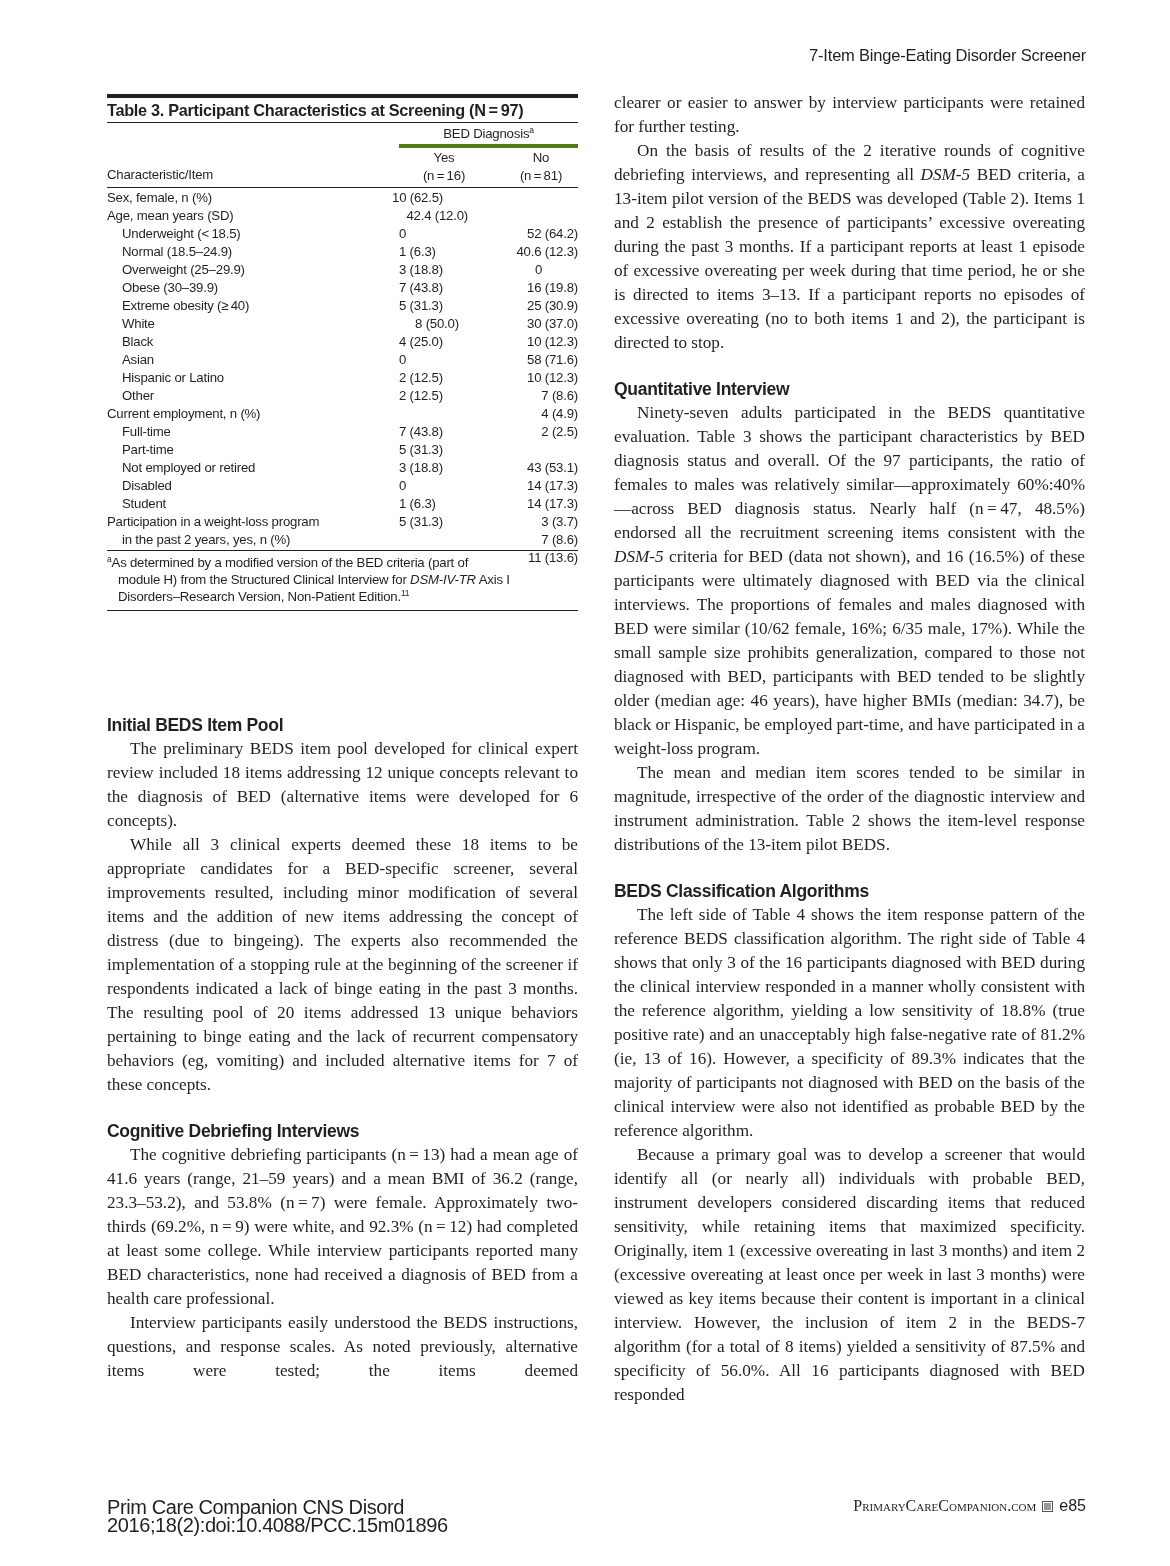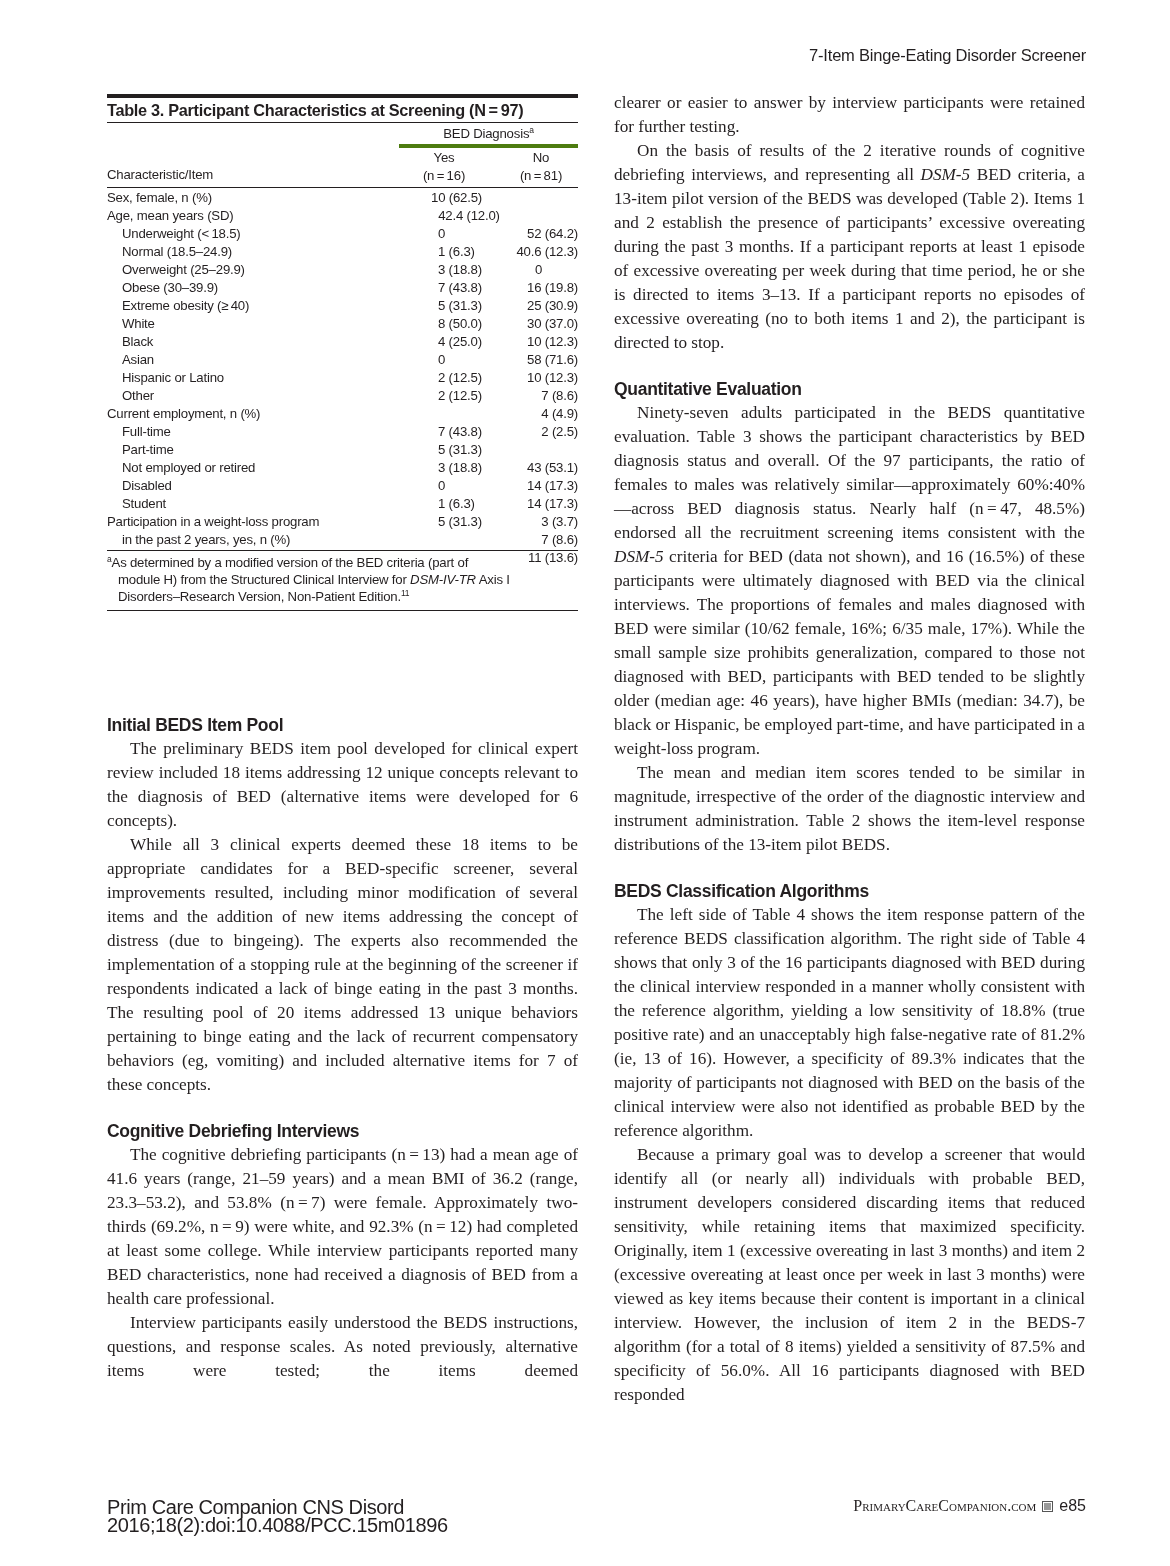--- a/index.html
+++ b/index.html
@@ -17,21 +17,21 @@
   #table3 .span-label { position: absolute; left: 292px; right: 0; top: 3px; text-align: center; padding-bottom: 3px; border-bottom: 4px solid #4d7c0f; }
   #table3 .span-label sup { font-size: 8.5px; }
   #table3 .col-hdr { position: absolute; top: 26px; text-align: center; line-height: 18px; }
   #table3 .col-yes { left: 292px; width: 90px; }
   #table3 .col-no { left: 392px; width: 90px; }
   #table3 .char-hdr { position: absolute; left: 0; top: 44px; }
   #table3 .rows { padding-top: 1px; }
   #table3 .row { position: relative; height: 18px; line-height: 18px; }
   #table3 .row .lbl { position: absolute; left: 0; white-space: nowrap; }
   #table3 .row.sub .lbl { left: 15px; }
-  #table3 .row .v-yes { position: absolute; left: 292px; width: 76px; margin-left: 39px; }
+  #table3 .row .v-yes { position: absolute; left: 292px; width: 76px; }
   #table3 .row .v-yes.r { text-align: right; }
   #table3 .row .v-no { position: absolute; right: 0; width: 90px; text-align: right; margin-top: 36px; }
   #table3 .row .v-no.c { text-align: left; left: 428px; right: auto; width: 40px; }
   #table3 .row.tall { height: 36px; }
   #table3 .row.tall .lbl2 { position: absolute; left: 15px; top: 18px; white-space: nowrap; }
   #table3 .foot { border-top: 1px solid #231f20; border-bottom: 1px solid #231f20; padding: 3px 0 5px 0; line-height: 17px; margin-top: 1px; }
   #table3 .foot .ind { padding-left: 11px; display: block; }
   #table3 sup { font-size: 8.5px; line-height: 0; }
 
   
@@ -71,21 +71,21 @@
     <div class="char-hdr">Characteristic/Item</div>
   </div>
   <div class="rows" id="table-rows">
       <div class="row">
         <span class="lbl"><span>Sex, female, n (%)</span></span>
         <span class="v-yes r" style="left: 285px; text-align: left;">10 (62.5)</span>
         <span class="v-no">52 (64.2)</span>
       </div>
       <div class="row">
         <span class="lbl"><span>Age, mean years (SD)</span></span>
-        <span class="v-yes r" style="left: 285px; text-align: center;">42.4 (12.0)</span>
+        <span class="v-yes r" style="left: 285px; text-align: right;">42.4 (12.0)</span>
         <span class="v-no">40.6 (12.3)</span>
       </div>
       <div class="row sub">
         <span class="lbl"><span>Underweight (&lt; 18.5)</span></span>
         <span class="v-yes" style="text-align: left; left: 292px;">0</span>
         <span class="v-no c">0</span>
       </div>
       <div class="row sub">
         <span class="lbl"><span>Normal (18.5–24.9)</span></span>
         <span class="v-yes" style="text-align: left; left: 292px;">1 (6.3)</span>
@@ -101,21 +101,21 @@
         <span class="v-yes" style="text-align: left; left: 292px;">7 (43.8)</span>
         <span class="v-no">30 (37.0)</span>
       </div>
       <div class="row sub">
         <span class="lbl"><span>Extreme obesity (≥ 40)</span></span>
         <span class="v-yes" style="text-align: left; left: 292px;">5 (31.3)</span>
         <span class="v-no">10 (12.3)</span>
       </div>
       <div class="row sub">
         <span class="lbl"><span>White</span></span>
-        <span class="v-yes" style="text-align: left; left: 292px;">8 (50.0)</span>
+        <span class="v-yes" style="text-align: center; left: 292px;">8 (50.0)</span>
         <span class="v-no">58 (71.6)</span>
       </div>
       <div class="row sub">
         <span class="lbl"><span>Black</span></span>
         <span class="v-yes" style="text-align: left; left: 292px;">4 (25.0)</span>
         <span class="v-no">10 (12.3)</span>
       </div>
       <div class="row sub">
         <span class="lbl"><span>Asian</span></span>
         <span class="v-yes" style="text-align: left; left: 292px;">0</span>
@@ -183,21 +183,21 @@
   <div class="gap-m"></div>
   <h3 class="sub-head sans">Cognitive Debriefing Interviews</h3>
   <p>The cognitive debriefing participants (n = 13) had a mean age of 41.6 years (range, 21–59 years) and a mean BMI of 36.2 (range, 23.3–53.2), and 53.8% (n = 7) were female. Approximately two-thirds (69.2%, n = 9) were white, and 92.3% (n = 12) had completed at least some college. While interview participants reported many BED characteristics, none had received a diagnosis of BED from a health care professional.</p>
   <p style="text-align-last: justify;">Interview participants easily understood the BEDS instructions, questions, and response scales. As noted previously, alternative items were tested; the items deemed</p>
 </div>
 
 <div id="col-right" class="col serif">
   <p class="noind">clearer or easier to answer by interview participants were retained for further testing.</p>
   <p><span>On the basis of results of the 2 iterative rounds of cognitive debriefing interviews, and representing all </span><i>DSM-5</i><span> BED criteria, a 13-item pilot version of the BEDS was developed (Table 2). Items 1 and 2 establish the presence of participants’ excessive overeating during the past 3 months. If a participant reports at least 1 episode of excessive overeating per week during that time period, he or she is directed to items 3–13. If a participant reports no episodes of excessive overeating (no to both items 1 and 2), the participant is directed to stop.</span></p>
   <div class="gap-m"></div>
-  <h3 class="sub-head sans">Quantitative Evaluation</h3>
+  <h3 class="sub-head sans">Quantitative Interview</h3>
   <p><span>Ninety-seven adults participated in the BEDS quantitative evaluation. Table 3 shows the participant characteristics by BED diagnosis status and overall. Of the 97 participants, the ratio of females to males was relatively similar—approximately 60%:40%—across BED diagnosis status. Nearly half (n = 47, 48.5%) endorsed all the recruitment screening items consistent with the </span><i>DSM-5</i><span> criteria for BED (data not shown), and 16 (16.5%) of these participants were ultimately diagnosed with BED via the clinical interviews. The proportions of females and males diagnosed with BED were similar (10/62 female, 16%; 6/35 male, 17%). While the small sample size prohibits generalization, compared to those not diagnosed with BED, participants with BED tended to be slightly older (median age: 46 years), have higher BMIs (median: 34.7), be black or Hispanic, be employed part-time, and have participated in a weight-loss program.</span></p>
   <p>The mean and median item scores tended to be similar in magnitude, irrespective of the order of the diagnostic interview and instrument administration. Table 2 shows the item-level response distributions of the 13-item pilot BEDS.</p>
   <div class="gap-m"></div>
   <h3 class="sub-head sans">BEDS Classification Algorithms</h3>
   <p>The left side of Table 4 shows the item response pattern of the reference BEDS classification algorithm. The right side of Table 4 shows that only 3 of the 16 participants diagnosed with BED during the clinical interview responded in a manner wholly consistent with the reference algorithm, yielding a low sensitivity of 18.8% (true positive rate) and an unacceptably high false-negative rate of 81.2% (ie, 13 of 16). However, a specificity of 89.3% indicates that the majority of participants not diagnosed with BED on the basis of the clinical interview were also not identified as probable BED by the reference algorithm.</p>
   <p style="text-align-last: justify;">Because a primary goal was to develop a screener that would identify all (or nearly all) individuals with probable BED, instrument developers considered discarding items that reduced sensitivity, while retaining items that maximized specificity. Originally, item 1 (excessive overeating in last 3 months) and item 2 (excessive overeating at least once per week in last 3 months) were viewed as key items because their content is important in a clinical interview. However, the inclusion of item 2 in the BEDS-7 algorithm (for a total of 8 items) yielded a sensitivity of 87.5% and specificity of 56.0%. All 16 participants diagnosed with BED responded</p>
 </div>
 
 <div id="footer-left" class="sans">
   <div>Prim Care Companion CNS Disord</div>

